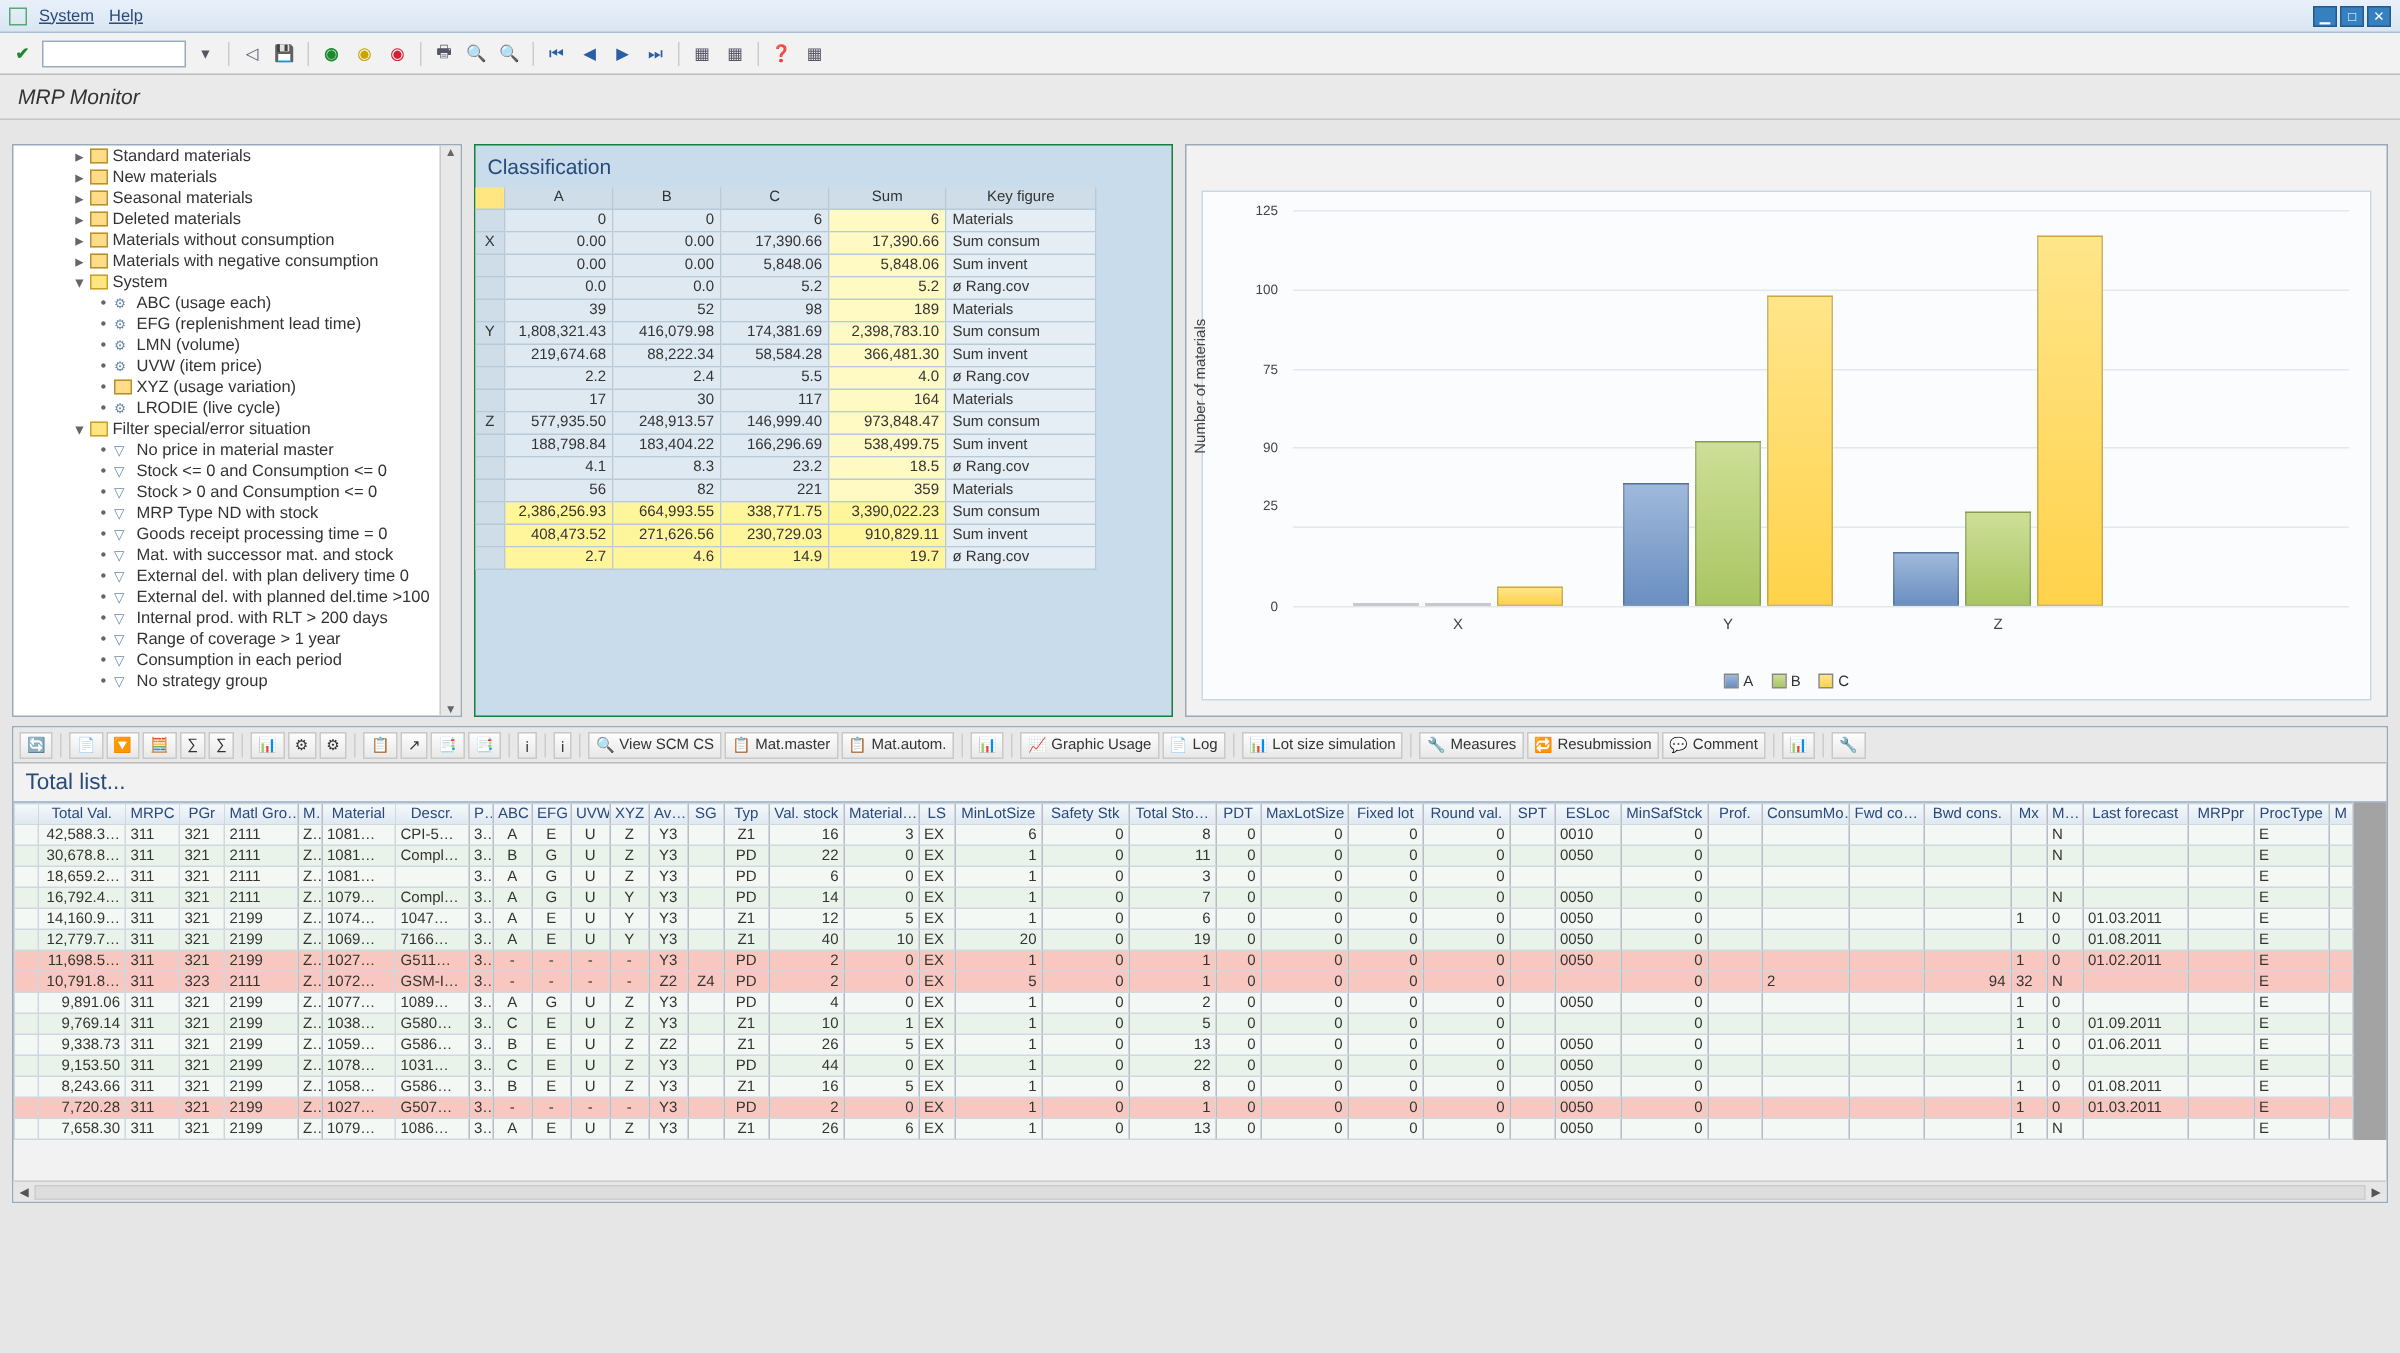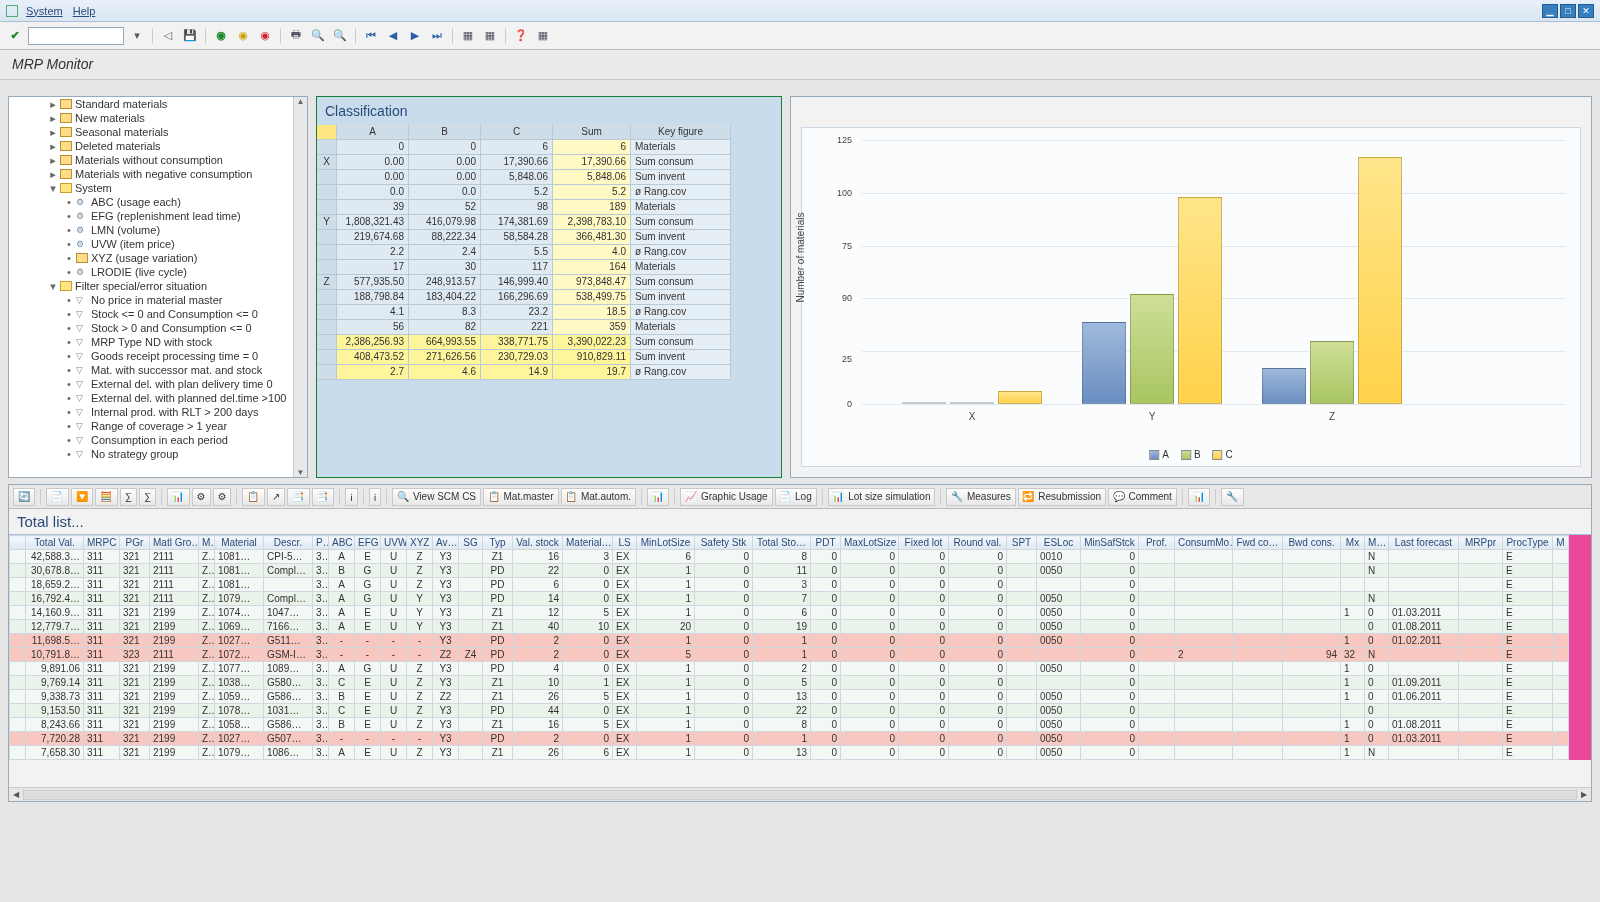--- a/index.html
+++ b/index.html
@@ -71,21 +71,21 @@
 
 
 .bot-tb { height:24px; background:#e8e8e8; border-bottom:1px solid #bbb; display:flex; align-items:center; padding:0 4px; gap:2px; overflow:hidden; }
 .bbtn { height:18px; padding:0 4px; border:1px solid #c9c9c9; background:linear-gradient(#fdfdfd,#e8e8e8); font-size:10px; display:inline-flex;align-items:center; gap:3px; color:#333;}
 .bbtn .ic{font-size:10px;}
 .bsep { width:1px;height:16px;background:#ccc;margin:0 3px; }
 
 .bot-title { font-size:15px; padding:4px 8px; color:#2a4a7a; }
 
 
-.table-wrap { height:226px; overflow:auto; background:#ec4899; border-top:1px solid #aabfd6; }
+.table-wrap { height:226px; overflow:auto; background:#a3a3a3; border-top:1px solid #aabfd6; }
 table.grid { border-collapse:collapse; font-size:10px; table-layout:fixed; width:1560px; }
 table.grid th, table.grid td { border:1px solid #cfd8e0; padding:1px 3px; height:14px; white-space:nowrap; overflow:hidden; }
 table.grid th { background:linear-gradient(#f4f8fc,#dee8f0); font-weight:normal; color:#2a4a7a; position:sticky; top:0; }
 tr.norm td{background:#f4f8f4;}
 tr.norm2 td{background:#eaf3ea;}
 tr.pink td{background:#f8c8c0;}
 .r{text-align:right;} .c{text-align:center;}
 .w40{width:44px;} .w30{width:30px;} .w36{width:36px;} .w26{width:26px;} .w50{width:50px;} .w58{width:58px;} .w16{width:16px;} .w70{width:70px;} .w24{width:24px;}
 
 .hscroll-bar{height:14px;position:absolute;left:0;right:0;bottom:0;background:#e6e6e6;border-top:1px solid #ccc;display:flex;align-items:center;}
@@ -388,21 +388,21 @@
       </div>
   </div>
 
   <div class="chart-panel">
     <div class="chart-area">
       <div class="ylabel">Number of materials</div>
       <div class="plot" id="plot" style="height: 264px;">
           <div class="grid-line" style="top: 264px;"></div>
           <div class="ytick" style="top: 259px;">0</div>
           <div class="grid-line" style="top: 211.2px;"></div>
-          <div class="ytick" style="top: 214px;">25</div>
+          <div class="ytick" style="top: 192px;">25</div>
           <div class="grid-line" style="top: 158.4px;"></div>
           <div class="ytick" style="top: 153.4px;">90</div>
           <div class="grid-line" style="top: 105.6px;"></div>
           <div class="ytick" style="top: 100.6px;">75</div>
           <div class="grid-line" style="top: 52.8px;"></div>
           <div class="ytick" style="top: 47.8px;">100</div>
           <div class="grid-line" style="top: 0px;"></div>
           <div class="ytick" style="top: -5px;">125</div>
           <div class="xcat" style="left: 110px;">X</div>
           <div class="bar barA" style="left: 40px; height: 2px;"></div>

